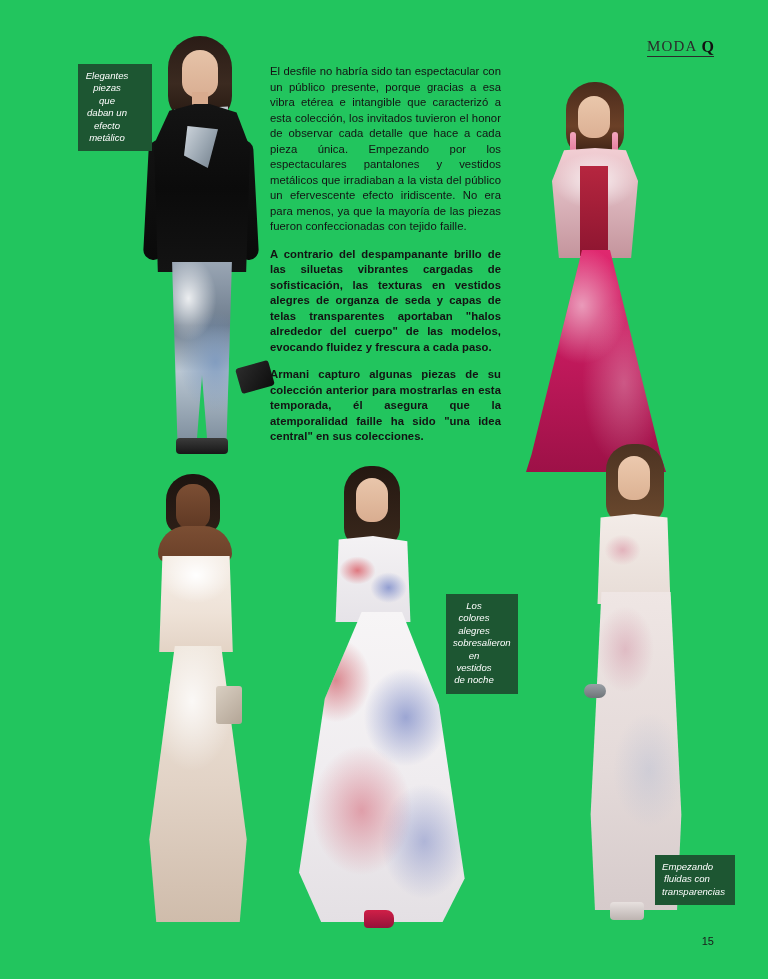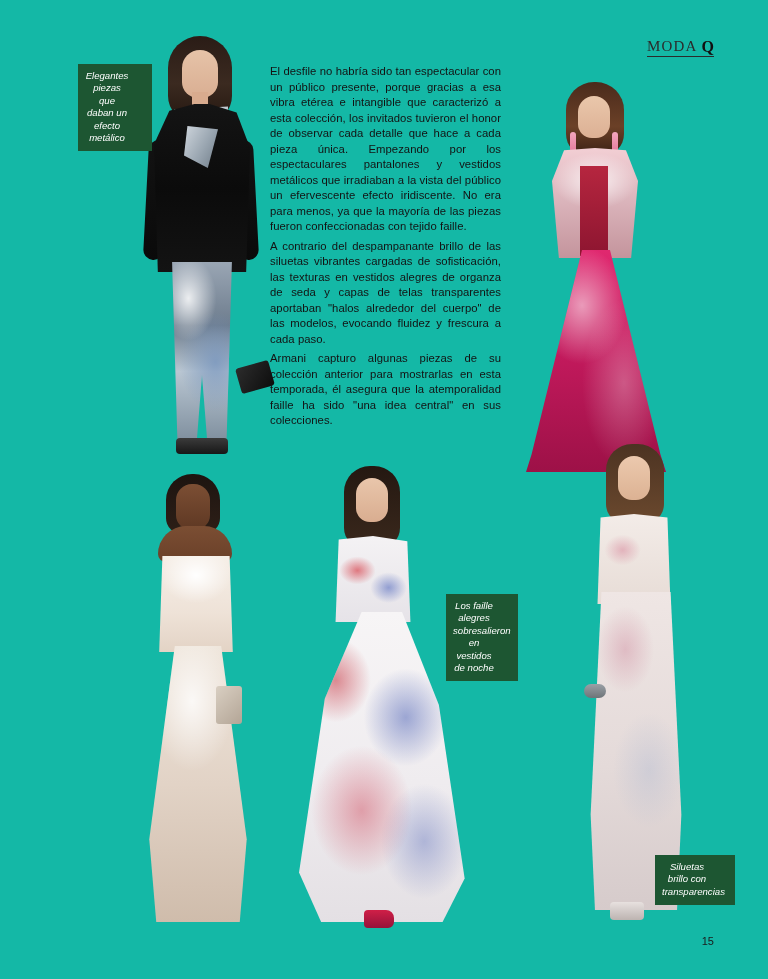--- a/index.html
+++ b/index.html
@@ -8,21 +8,21 @@
     background: #ffffff;
   }
   body {
     font-family: "Liberation Sans", sans-serif;
     color: #1a1a1a;
   }
   #page {
     position: relative;
     width: 768px;
     height: 979px;
-    background: #14b8a6;
+    background: #22c55e;
     overflow: hidden;
   }
 
   
   .masthead {
     position: absolute;
     top: 38px;
     right: 54px;
     display: flex;
     align-items: flex-end;
@@ -54,21 +54,21 @@
     font-size: 11.3px;
     line-height: 15.5px;
     text-align: justify;
     color: #131313;
     letter-spacing: 0.05px;
   }
   .bodycopy p {
     margin: 0;
     text-align: justify;
   }
-  .bodycopy p + p { margin-top: 4px; }
+  .bodycopy p + p { margin-top: 12px; font-weight: bold; }
 
   
   .caption {
     position: absolute;
     background: #1d5632;
     color: #ffffff;
     font-family: "Liberation Sans", sans-serif;
     font-style: italic;
     font-size: 9.6px;
     line-height: 12.4px;
@@ -365,18 +365,18 @@
     <div class="shoe"></div>
   </div>
 
   <div class="bodycopy">
     <p>El desfile no habría sido tan espectacular con un público presente, porque gracias a esa vibra etérea e intangible que caracterizó a esta colección, los invitados tuvieron el honor de observar cada detalle que hace a cada pieza única. Empezando por los espectaculares pantalones y vestidos metálicos que irradiaban a la vista del público un efervescente efecto iridiscente. No era para menos, ya que la mayoría de las piezas fueron confeccionadas con tejido faille.</p>
     <p>A contrario del despampanante brillo de las siluetas vibrantes cargadas de sofisticación, las texturas en vestidos alegres de organza de seda y capas de telas transparentes aportaban "halos alrededor del cuerpo" de las modelos, evocando fluidez y frescura a cada paso.</p>
     <p>Armani capturo algunas piezas de su colección anterior para mostrarlas en esta temporada, él asegura que la atemporalidad faille ha sido "una idea central" en sus colecciones.</p>
   </div>
 
   <div class="caption cap1">Elegantes piezas que daban un efecto metálico</div>
-  <div class="caption cap3">Los faille alegres sobresalieron en vestidos de noche</div>
-  <div class="caption cap5">Siluetas brillo con transparencias</div>
+  <div class="caption cap3">Los colores alegres sobresalieron en vestidos de noche</div>
+  <div class="caption cap5">Empezando fluidas con transparencias</div>
 
   <div class="folio">15</div>
 
 </div>
 
 </body></html>

